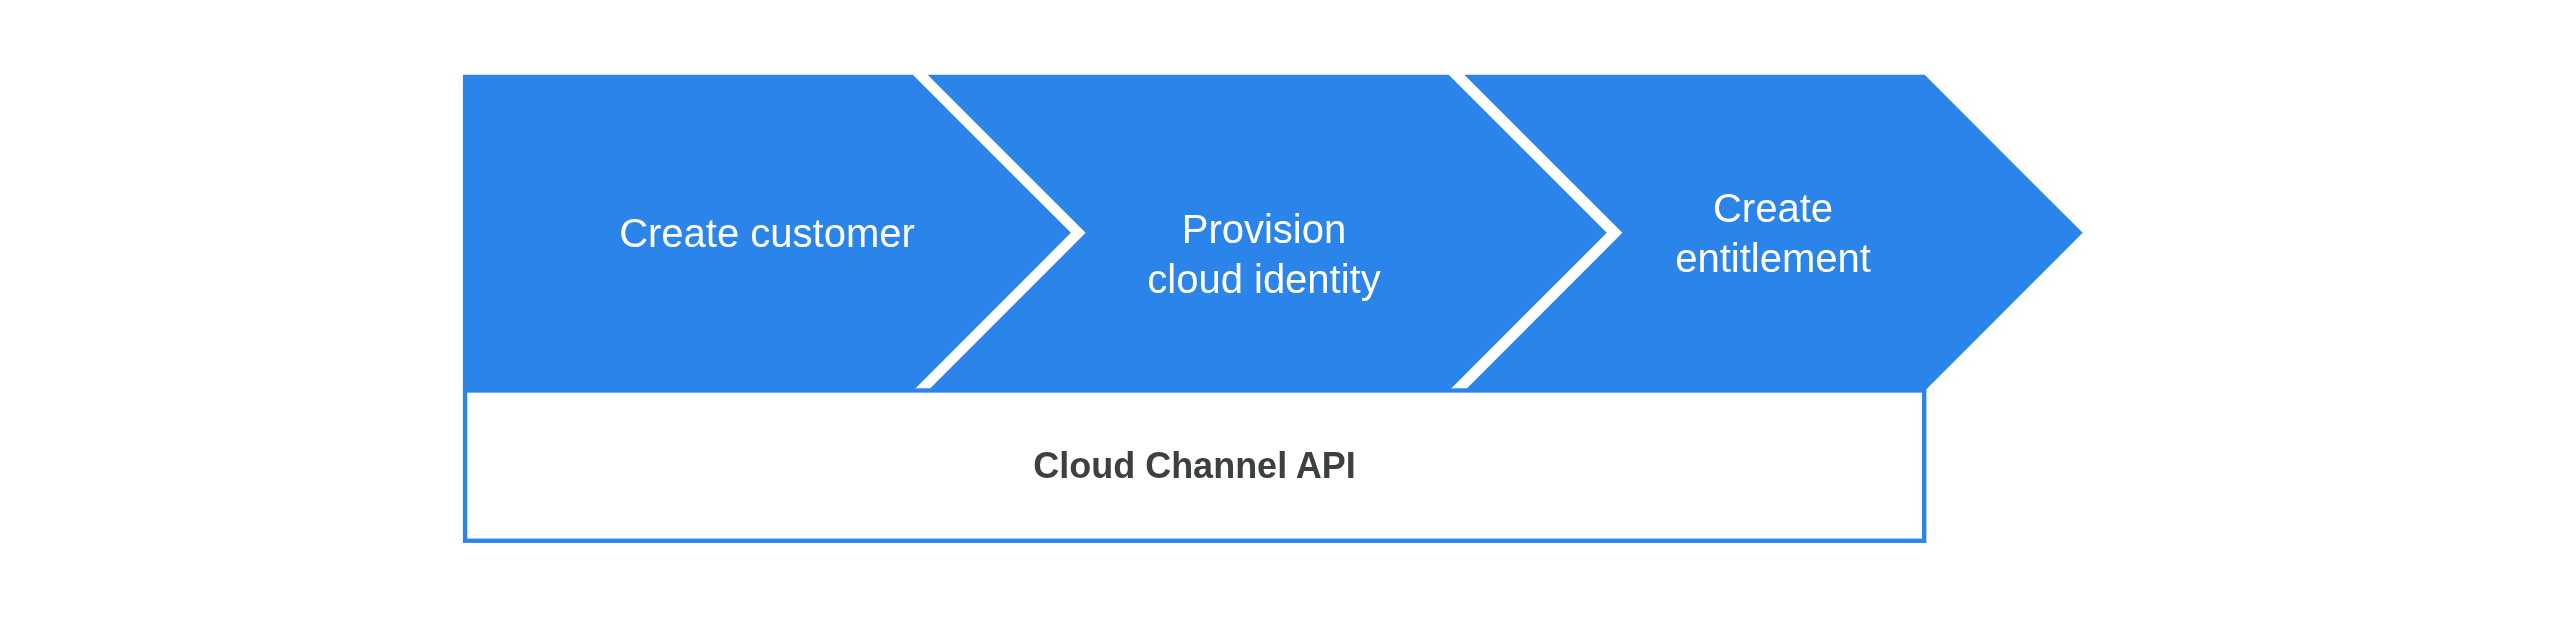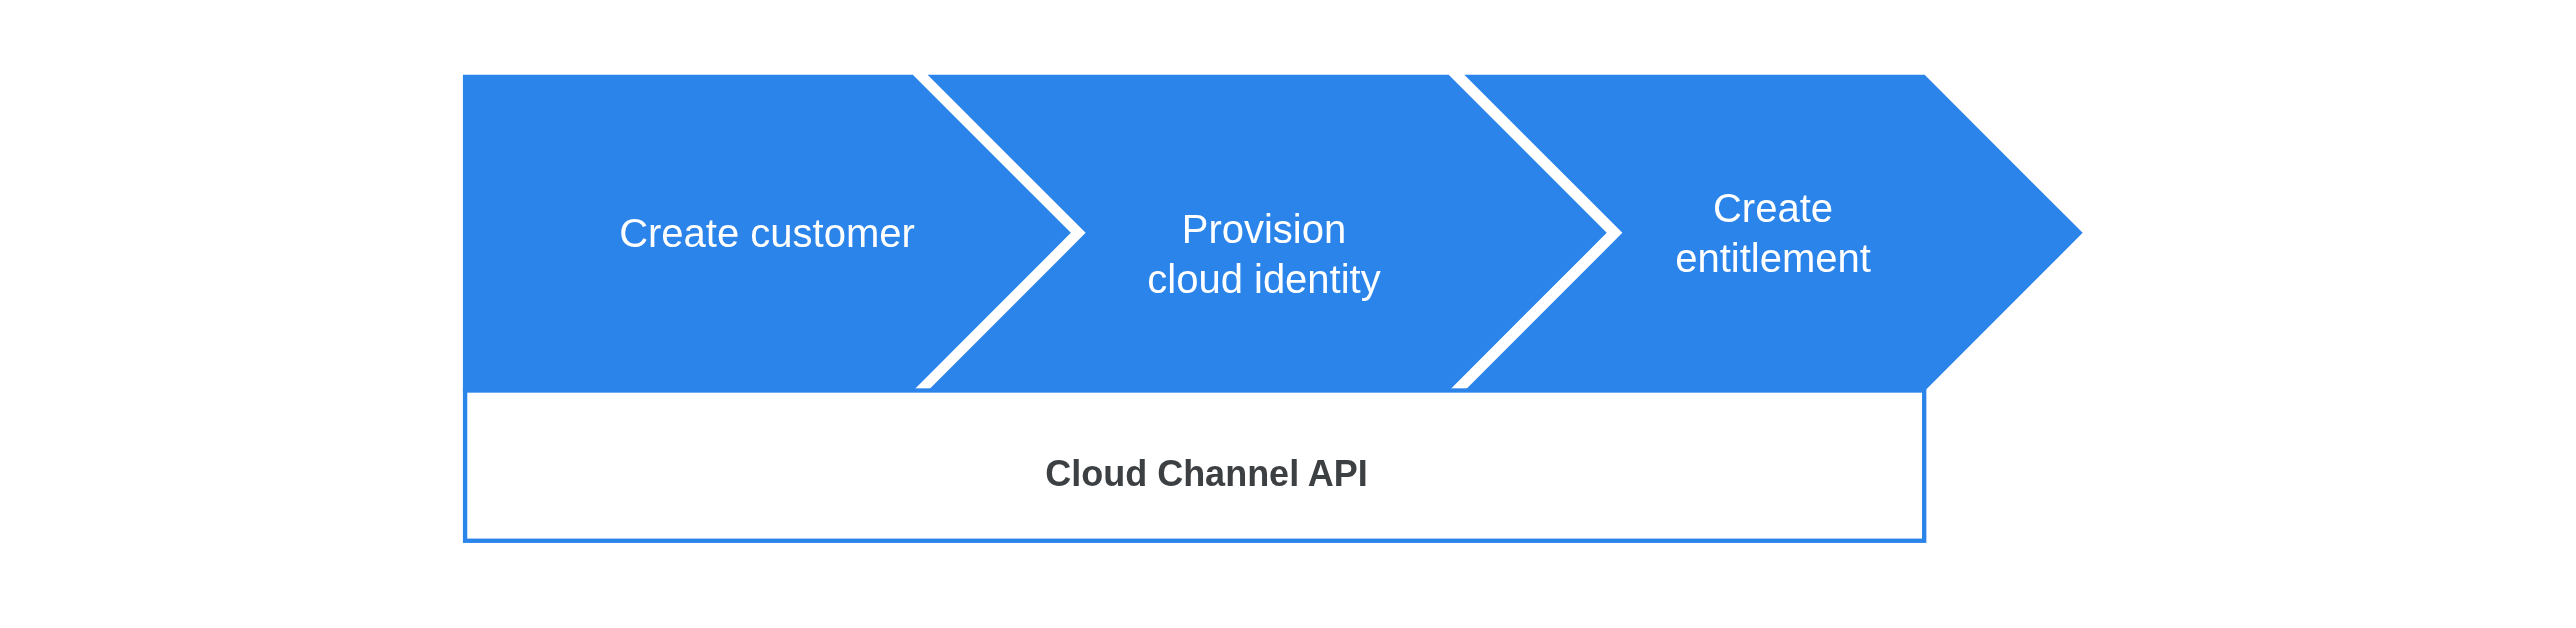--- a/index.html
+++ b/index.html
@@ -46,32 +46,31 @@
     font-weight: 400;
     white-space: pre-line;
     pointer-events: none;
   }
   #label-step-1 { left: 463px;  top: 75px; width: 608px; height: 316px; }
   #label-step-2 { left: 928px; top: 75px; width: 672px; height: 316px; margin-top: 21px; }
   #label-step-3 { left: 1464px; top: 75px; width: 618px; height: 316px; }
   #label-api {
     position: absolute;
     left: 463px;
-    top: 396px;
+    top: 388px;
     width: 1463px;
     height: 155px;
     display: flex;
     align-items: center;
     justify-content: center;
     text-align: center;
     color: var(--api-text, #3c4043);
     font-size: 36px;
     font-weight: 700;
     pointer-events: none;
-    padding-left: 12px;
   }
 </style>
 </head>
 <body>
 
 <div id="stage">
 
   <svg id="flow-svg" viewBox="0 0 2966 724" xmlns="http://www.w3.org/2000/svg">
 
     <rect class="api-box" x="535.5" y="449.5" width="1680" height="173"></rect>

